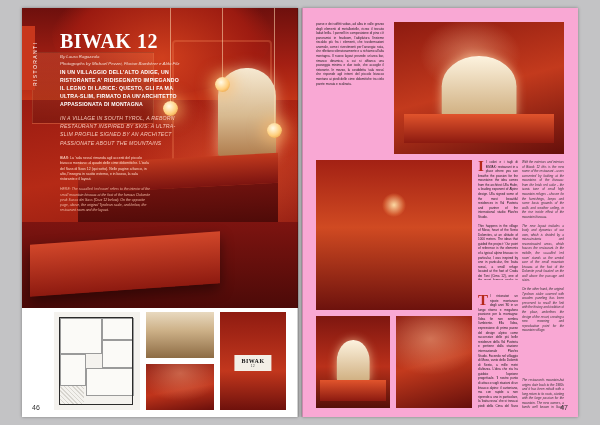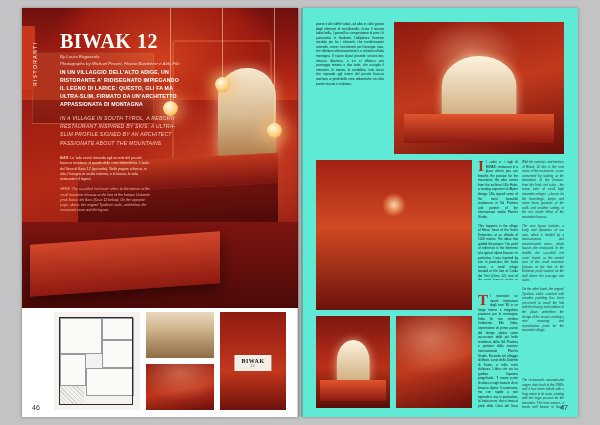--- a/index.html
+++ b/index.html
@@ -1,18 +1,18 @@
 <!DOCTYPE html>
 <html><head>
 <meta charset="utf-8">
 <style>
   html,body{margin:0;padding:0;background:#b9b9bb;}
   body{width:600px;height:425px;overflow:hidden;font-family:"Liberation Sans",sans-serif;}
   .spread{position:relative;width:600px;height:425px;background:#c3c3c5;}
-  .page{position:absolute;top:8px;height:409px;background:#5eead4;box-shadow:0 0 3px rgba(0,0,0,.35);}
+  .page{position:absolute;top:8px;height:409px;background:#f9a8d4;box-shadow:0 0 3px rgba(0,0,0,.35);}
   .page-left{left:22px;width:276px;}
   .page-right{left:302px;width:276px;}
   .gutter{position:absolute;left:297px;top:8px;width:6px;height:409px;
           background:linear-gradient(90deg,rgba(0,0,0,.22),rgba(0,0,0,.04) 45%,rgba(0,0,0,.04) 55%,rgba(0,0,0,.22));}
 
   
   .hero{position:absolute;left:0;top:0;width:276px;height:300px;overflow:hidden;
         background:
           radial-gradient(ellipse 120px 70px at 42% 18%, rgba(255,190,150,.45), rgba(0,0,0,0) 70%),
           radial-gradient(ellipse 150px 120px at 78% 55%, rgba(255,120,70,.35), rgba(0,0,0,0) 70%),

